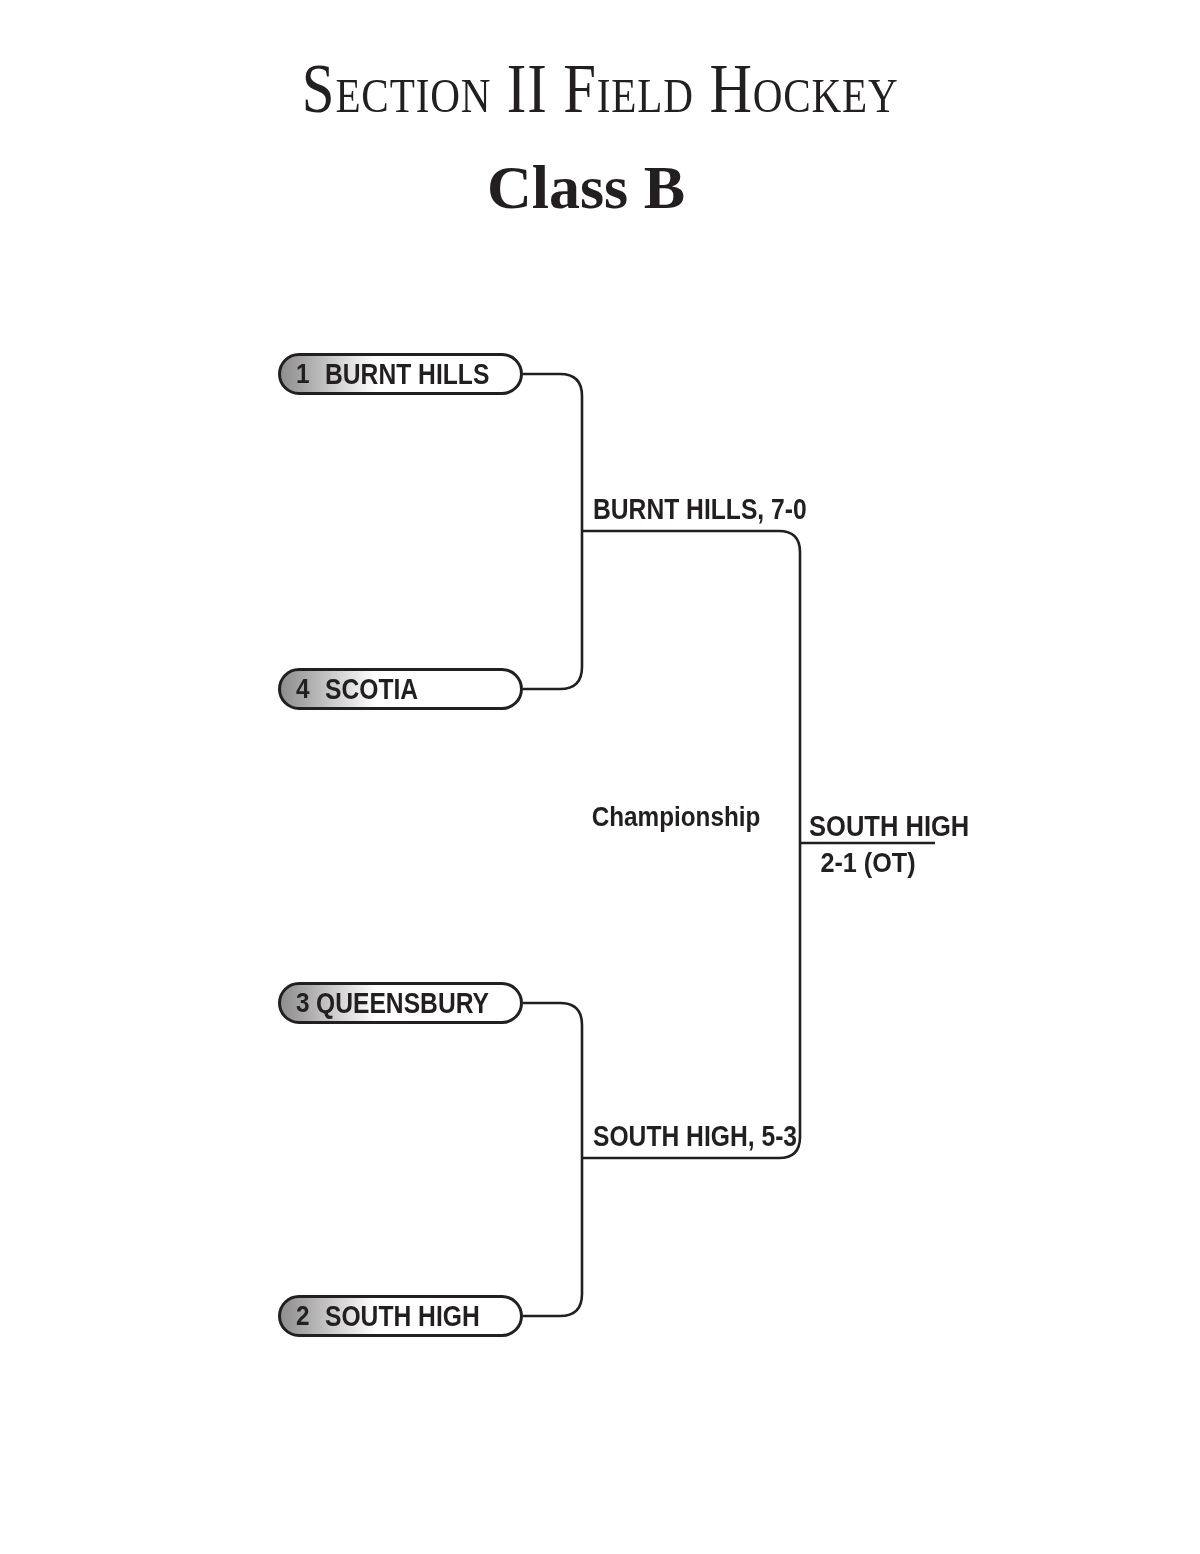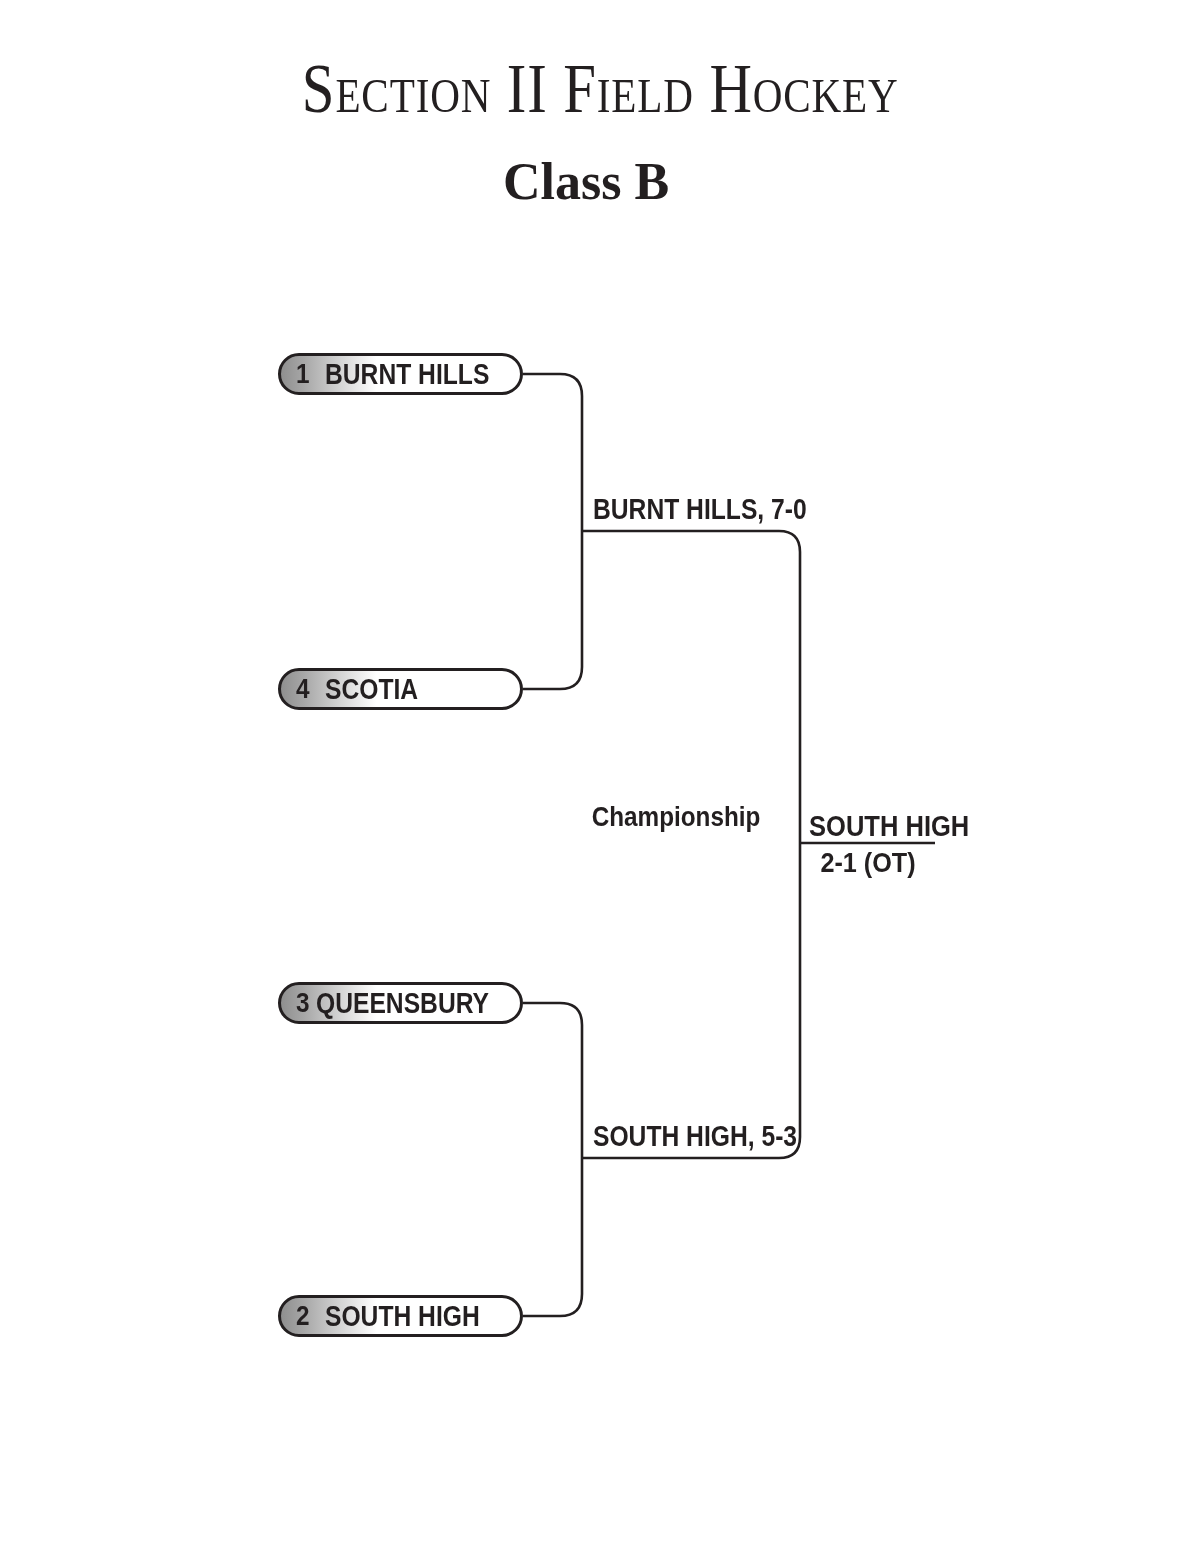--- a/index.html
+++ b/index.html
@@ -39,21 +39,21 @@
     letter-spacing: 1px;
   }
   .subtitle {
     position: absolute;
     top: 156px;
     left: 0;
     right: 28px;
     text-align: center;
     font-family: "Liberation Serif", serif;
     font-weight: 700;
-    font-size: 52px;
+    font-size: 62px;
     line-height: 1.0;
     color: #231f20;
   }
 
   
   svg.lines {
     position: absolute;
     top: 0;
     left: 0;
     width: 1200px;

